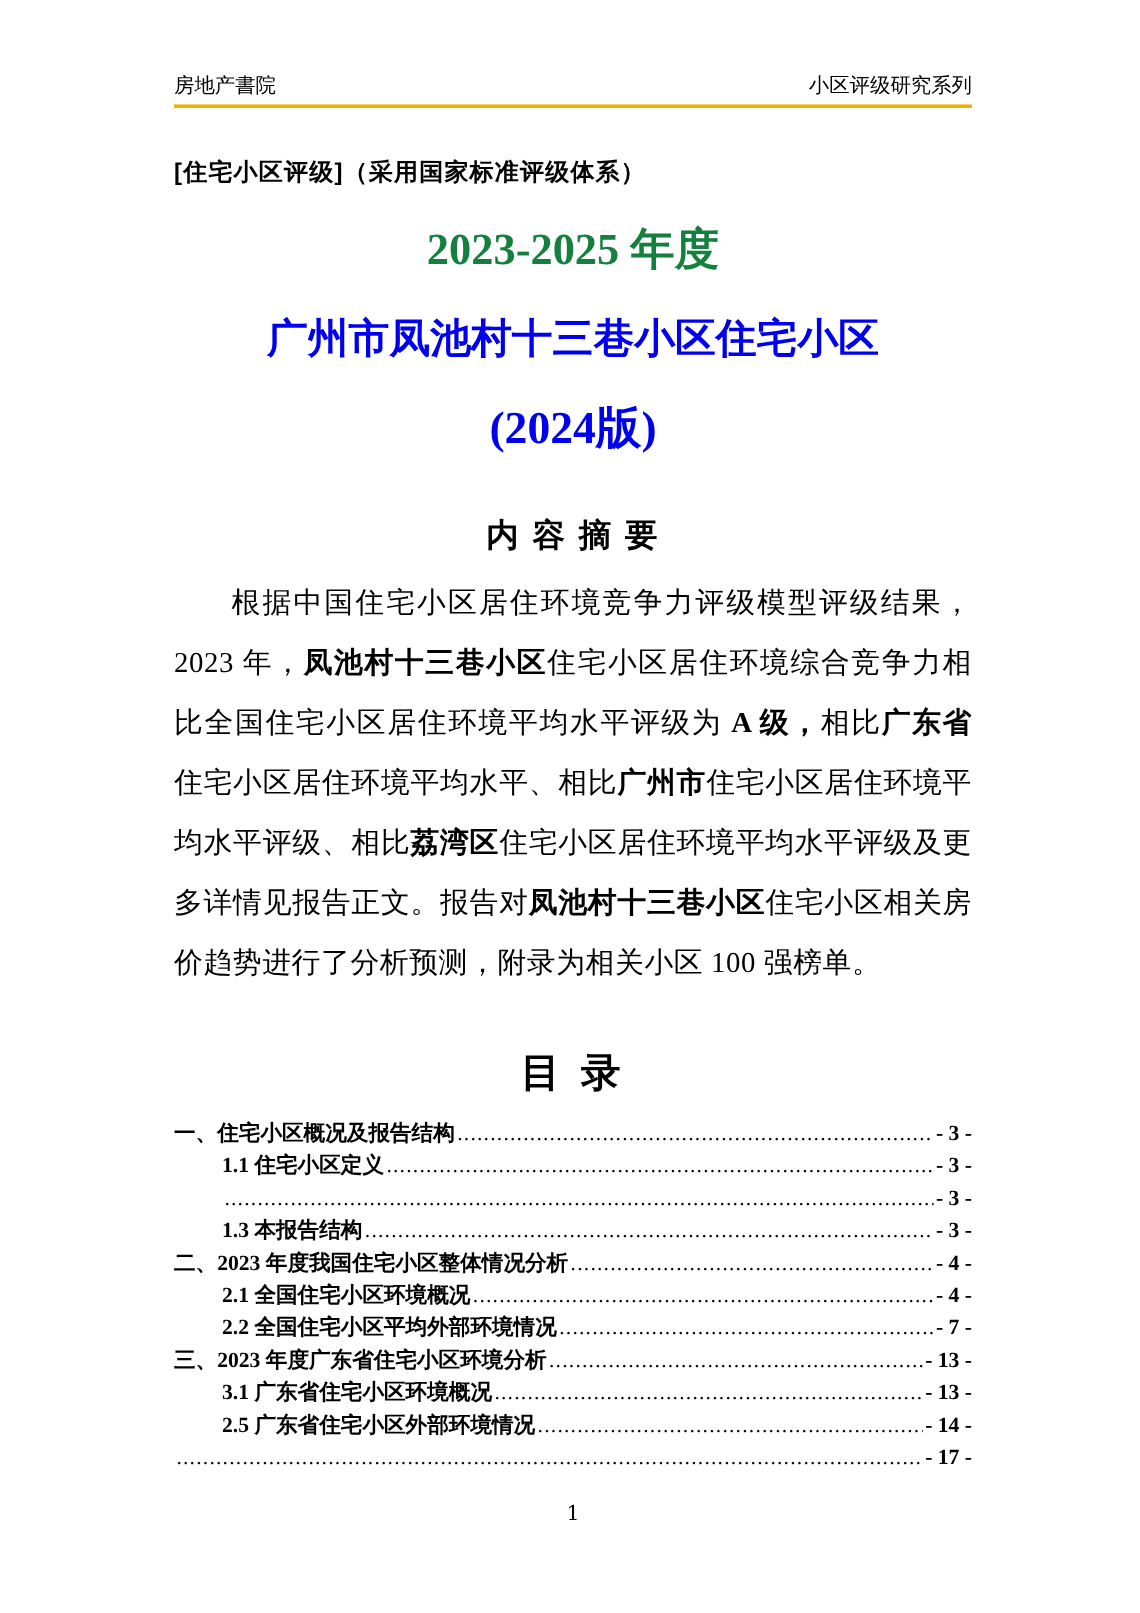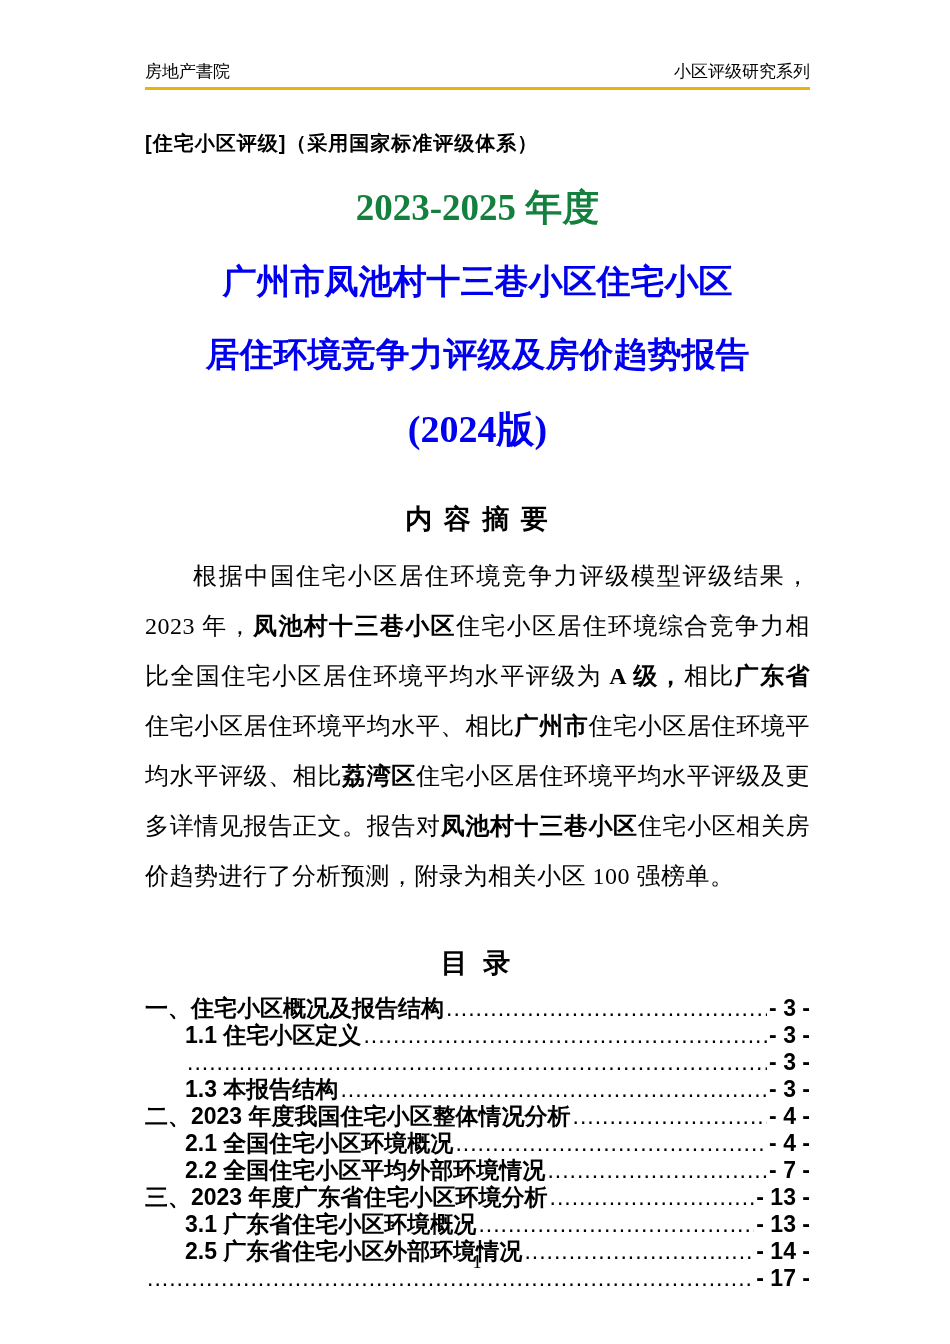--- a/index.html
+++ b/index.html
@@ -65,27 +65,27 @@
     text-indent: 2em;
     letter-spacing: 0.5px;
   }
   .abstract-paragraph b { letter-spacing: 0.5px; }
   
   .toc-heading {
     margin-top: 44px;
     text-align: center;
     font-family: "Liberation Sans", "DejaVu Sans", sans-serif;
     font-weight: bold;
-    font-size: 27px;
+    font-size: 33px;
     letter-spacing: 4px;
   }
   .toc-list {
     margin-top: 14px;
-    font-family: Liberation Sans, sans-serif;
-    font-size: 23px;
+    font-family: Liberation Serif, serif;
+    font-size: 18px;
     font-weight: 600;
   }
   .toc-row {
     display: flex;
     align-items: baseline;
     line-height: 27px;
     white-space: nowrap;
   }
   .toc-row.level-2 { padding-left: 40px; }
   .toc-label { flex: none; }
@@ -116,21 +116,20 @@
   <div class="header">
     <span>房地产書院</span>
     <span>小区评级研究系列</span>
   </div>
 
   <div class="meta-line">[住宅小区评级]（采用国家标准评级体系）</div>
 
   <div class="title-block">
     <div class="title-line1" style="color: #15803d;">2023-2025 年度</div>
     <div class="title-line2" style="color: rgb(0, 0, 238);">广州市凤池村十三巷小区住宅小区</div>
-    <div class="title-line3" style="color: rgb(0, 0, 238);">居住环境竞争力评级及房价趋势报告</div>
     <div class="title-line4" style="color: rgb(0, 0, 238);">(2024版)</div>
   </div>
 
   <div class="abstract-heading">内 容 摘 要</div>
 
   <div class="abstract-paragraph" id="abstract-paragraph"><span>根据中国住宅小区居住环境竞争力评级模型评级结果，2023 年，</span><b>凤池村十三巷小区</b><span>住宅小区居住环境综合竞争力相比全国住宅小区居住环境平均水平评级为 </span><b>A 级，</b><span>相比</span><b>广东省</b><span>住宅小区居住环境平均水平、相比</span><b>广州市</b><span>住宅小区居住环境平均水平评级、相比</span><b>荔湾区</b><span>住宅小区居住环境平均水平评级及更多详情见报告正文。报告对</span><b>凤池村十三巷小区</b><span>住宅小区相关房价趋势进行了分析预测，附录为相关小区 100 强榜单。</span></div>
 
   <div class="toc-heading">目 录</div>
 
   <div class="toc-list" id="toc-list">

